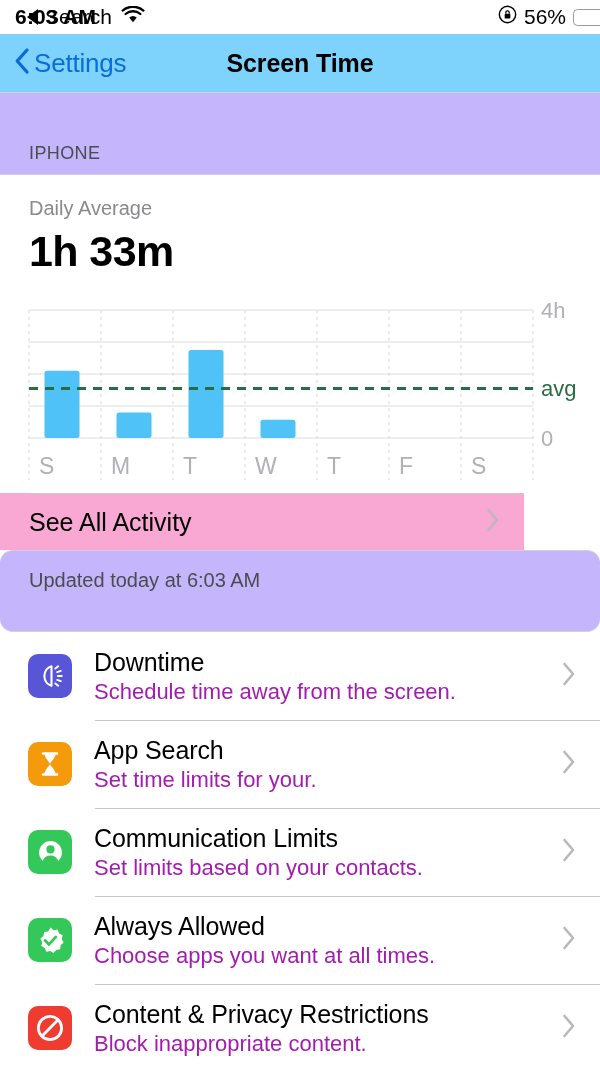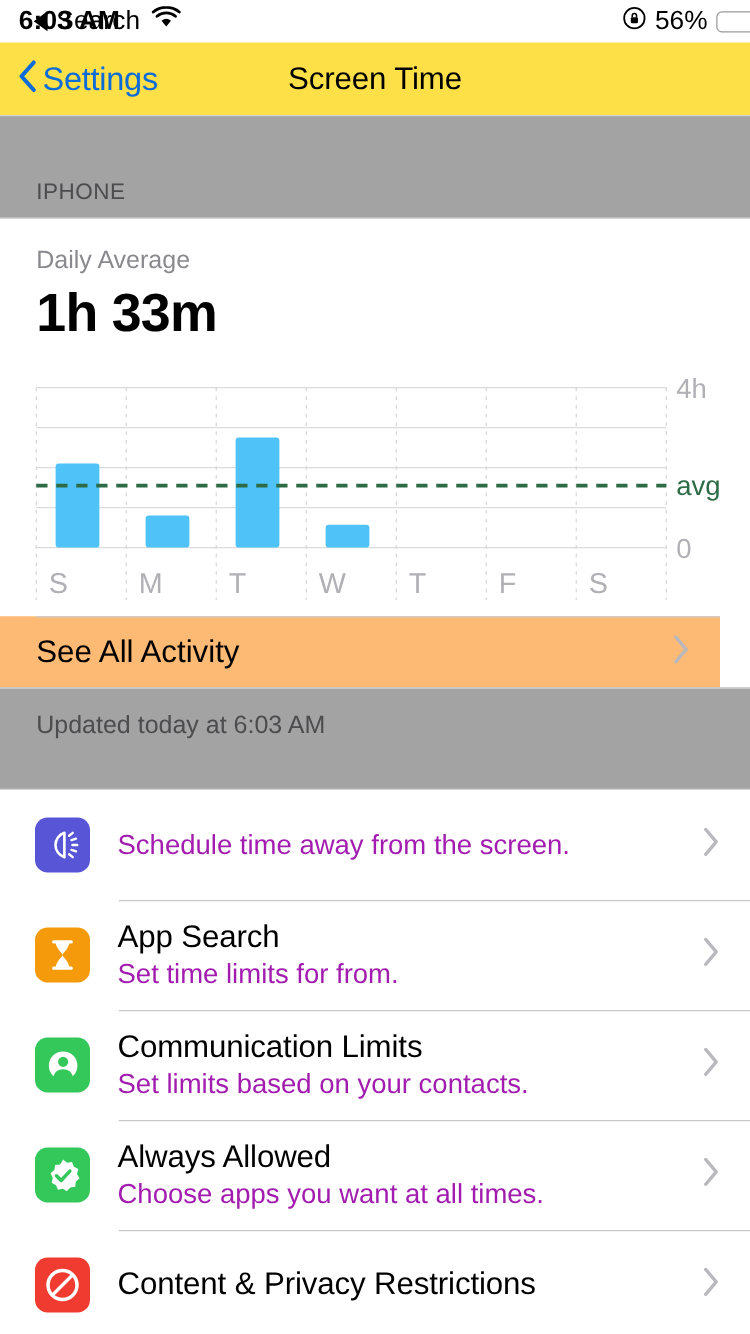--- a/index.html
+++ b/index.html
@@ -38,38 +38,38 @@
   }
   .batt-fill{ height:100%; background:#c77b17; border-radius:2px; }
   .batt-cap{
     position:absolute; right:-4.5px; top:5px; width:2.6px; height:6px;
     background:#9a9a9a; border-radius:0 2px 2px 0;
   }
 
   
   .navbar{
     position:absolute; top:34px; left:0; width:600px; height:58px;
-    background:#fde047;
+    background:#7dd3fc;
   }
   .nav-back{
     position:absolute; left:14px; top:0; height:58px;
     display:flex; align-items:center; gap:4px;
     color:#0b6bd8; cursor:pointer;
   }
   .nav-chev{ display:block; }
   .nav-back-label{ font-size:26px; font-weight:400; letter-spacing:-0.2px; }
   .nav-title{
     position:absolute; left:0; top:0; width:600px; height:58px;
     display:flex; align-items:center; justify-content:center;
-    font-size:25px; font-weight:400; color:#000; letter-spacing:-0.1px;
+    font-size:25px; font-weight:700; color:#000; letter-spacing:-0.1px;
   }
 
   
   .group-header{
-    background:#a3a3a3; border-top:1px solid #d2d2d6; border-bottom:1px solid #d2d2d6;
+    background:#c4b5fd; border-top:1px solid #d2d2d6; border-bottom:1px solid #d2d2d6;
     box-sizing:border-box;
   }
   .group-header-label{
     position:absolute; left:29px; bottom:10px;
     font-size:18px; color:#4c4c4f; letter-spacing:0.4px;
   }
 
   .sect-iphone{
     position:absolute; top:92px; left:0; width:600px; height:83px;
   }
@@ -86,35 +86,35 @@
   .daily-avg-value{
     position:absolute; left:29px; top:52px;
     font-size:43px; color:#000; font-weight:700; letter-spacing:-0.6px;
   }
 
   
   .chart{ position:absolute; left:0; top:0; width:600px; height:375px; }
 
   
   .row-seeall{
-    position:absolute; left:0; top:318px; width:576px; height:57px;
-    background:#fdba74; cursor:pointer;
+    position:absolute; left:0; top:318px; width:524px; height:57px;
+    background:#f9a8d4; cursor:pointer;
   }
   .row-seeall .hairline-top{
     position:absolute; left:29px; right:0; top:0; height:1px; background:#c9c9cb;
   }
   .row-seeall-label{
     position:absolute; left:29px; top:50%; transform:translateY(-50%);
     font-size:25px; color:#000;
   }
 
   .chev-grey{ position:absolute; right:24px; top:50%; transform:translateY(-50%); }
 
   .sect-updated{
-    position:absolute; top:550px; left:0; width:600px; height:82px;
+    position:absolute; top:550px; left:0; width:600px; height:82px;border-radius:13px;
   }
   .updated-label{
     position:absolute; left:29px; top:18px;
     font-size:20px; color:#4c4c4f;
   }
 
   
   .list{ position:absolute; top:632px; left:0; width:600px; background:#fff; }
   .list-row{
     position:relative; height:88px; background:#fff; cursor:pointer;
@@ -241,37 +241,38 @@
           <g stroke="#fff" stroke-width="1.9" stroke-linecap="round">
             <line x1="20.3" y1="7.6" x2="23.2" y2="5.3"></line>
             <line x1="22.2" y1="11.1" x2="25.8" y2="9.9"></line>
             <line x1="22.9" y1="15" x2="26.8" y2="15"></line>
             <line x1="22.2" y1="18.9" x2="25.8" y2="20.1"></line>
             <line x1="20.3" y1="22.4" x2="23.2" y2="24.7"></line>
           </g>
         </svg>
         </div>
         <div class="row-text">
+          <div class="row-title">Downtime</div>
           <div class="row-sub">Schedule time away from the screen.</div>
         </div>
         <span class="chev-grey"><svg width="14" height="24" viewBox="0 0 14 24">
             <path d="M2.5 2 L11 12 L2.5 22" fill="none" stroke="#b8b8bd" stroke-width="2.6" stroke-linecap="round" stroke-linejoin="round"></path>
           </svg></span>
       </div>
       <div class="list-row">
         <div class="hairline"></div>
         <div class="row-icon" style="background:#f59b0b">
           <svg width="28" height="28" viewBox="0 0 28 28">
           <path d="M7 3.5 h14 M7 24.5 h14" stroke="#fff" stroke-width="2.6" stroke-linecap="round"></path>
           <path d="M8.6 4 h10.8 c0 4.6 -5.4 8.4 -5.4 10 c0 1.6 5.4 5.4 5.4 10 h-10.8 c0 -4.6 5.4 -8.4 5.4 -10 c0 -1.6 -5.4 -5.4 -5.4 -10 z" fill="#fff"></path>
         </svg>
         </div>
         <div class="row-text">
           <div class="row-title">App Search</div>
-          <div class="row-sub">Set time limits for from.</div>
+          <div class="row-sub">Set time limits for your.</div>
         </div>
         <span class="chev-grey"><svg width="14" height="24" viewBox="0 0 14 24">
             <path d="M2.5 2 L11 12 L2.5 22" fill="none" stroke="#b8b8bd" stroke-width="2.6" stroke-linecap="round" stroke-linejoin="round"></path>
           </svg></span>
       </div>
       <div class="list-row">
         <div class="hairline"></div>
         <div class="row-icon" style="background:#34c759">
           <svg width="31" height="31" viewBox="0 0 31 31">
           <circle cx="15.5" cy="15.5" r="11.4" fill="#fff"></circle>
@@ -306,20 +307,21 @@
       <div class="list-row">
         <div class="hairline"></div>
         <div class="row-icon" style="background:#f03b30">
           <svg width="30" height="30" viewBox="0 0 30 30">
           <circle cx="15" cy="15" r="11.6" fill="none" stroke="#fff" stroke-width="2.8"></circle>
           <line x1="7.1" y1="22.9" x2="22.9" y2="7.1" stroke="#fff" stroke-width="2.8" stroke-linecap="round"></line>
         </svg>
         </div>
         <div class="row-text">
           <div class="row-title">Content &amp; Privacy Restrictions</div>
+          <div class="row-sub">Block inappropriate content.</div>
         </div>
         <span class="chev-grey"><svg width="14" height="24" viewBox="0 0 14 24">
             <path d="M2.5 2 L11 12 L2.5 22" fill="none" stroke="#b8b8bd" stroke-width="2.6" stroke-linecap="round" stroke-linejoin="round"></path>
           </svg></span>
       </div>
     </div>
 
 </div>
 
 </body></html>

